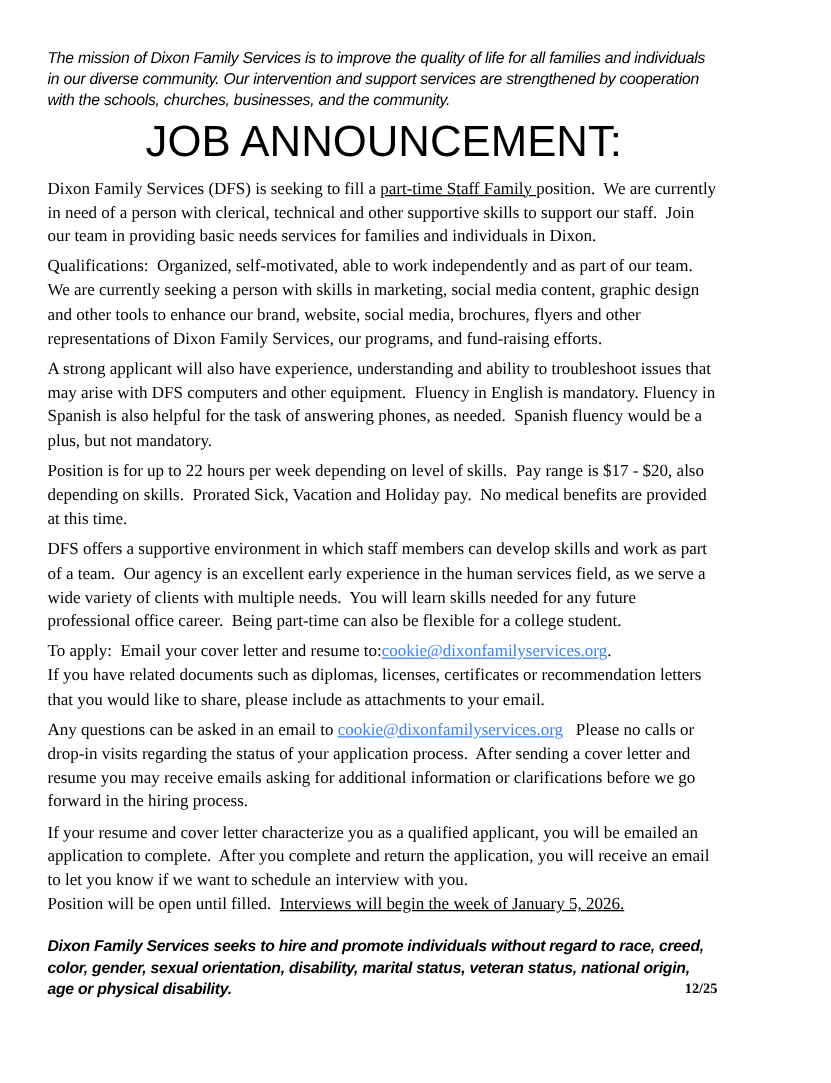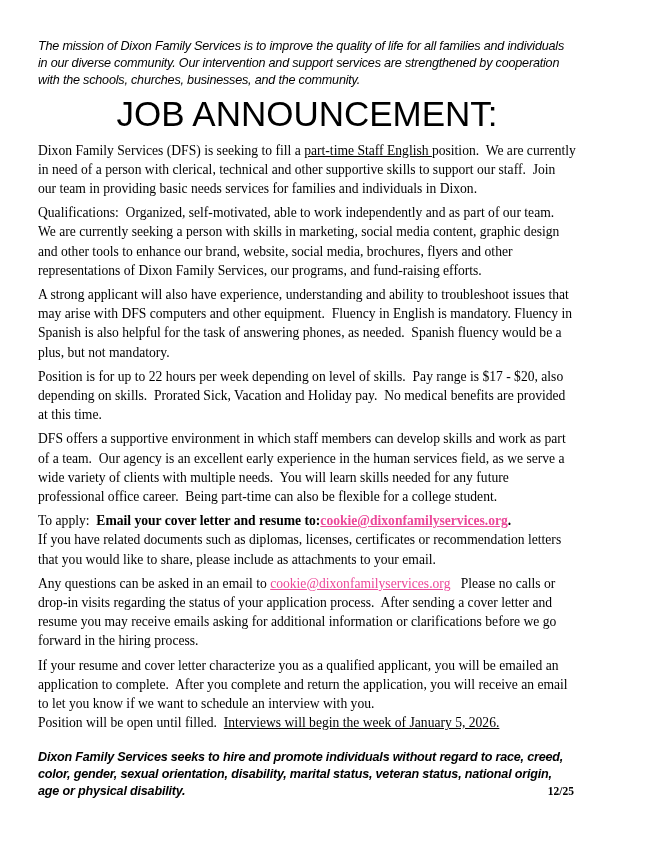--- a/index.html
+++ b/index.html
@@ -29,24 +29,24 @@
     margin: 4px 0 7px 0;
     white-space: nowrap;
   }
   .body-text p {
     font-family: "Liberation Serif", serif;
     font-size: 13.6px;
     line-height: 19.2px;
     margin: 0 0 5px 0;
     white-space: pre-wrap;
   }
-  .b { font-weight: bold; }
+  .b { font-weight: normal; }
   .u { text-decoration: underline; }
   a.link {
-    color: #ec4899;
+    color: #3b82f6;
     text-decoration: underline;
     cursor: pointer;
   }
   .eeo {
     font-family: "Liberation Sans", sans-serif;
     font-style: italic;
     font-size: 12.6px;
     line-height: 17px;
     letter-spacing: -0.2px;
     margin-top: 17px;
@@ -66,21 +66,21 @@
 </head>
 <body>
 
 <div class="page">
 
   <p class="mission">The mission of Dixon Family Services is to improve the quality of life for all families and individuals in our diverse community. Our intervention and support services are strengthened by cooperation with the schools, churches, businesses, and the community.</p>
 
   <h1 class="doc-title">JOB ANNOUNCEMENT:</h1>
 
   <div class="body-text">
-    <p><span>Dixon Family Services (DFS) is seeking to fill a </span><span class="u">part-time Staff English </span><span>position.  We are currently in need of a person with clerical, technical and other supportive skills to support our staff.  Join our team in providing basic needs services for families and individuals in Dixon.</span></p>
+    <p><span>Dixon Family Services (DFS) is seeking to fill a </span><span class="u">part-time Staff Family </span><span>position.  We are currently in need of a person with clerical, technical and other supportive skills to support our staff.  Join our team in providing basic needs services for families and individuals in Dixon.</span></p>
     <p><span>Qualifications:  Organized, self-motivated, able to work independently and as part of our team.  We are currently seeking a person with skills in marketing, social media content, graphic design and other tools to enhance our brand, website, social media, brochures, flyers and other representations of Dixon Family Services, our programs, and fund-raising efforts.</span></p>
     <p><span>A strong applicant will also have experience, understanding and ability to troubleshoot issues that may arise with DFS computers and other equipment.  Fluency in English is mandatory. Fluency in Spanish is also helpful for the task of answering phones, as needed.  Spanish fluency would be a plus, but not mandatory.</span></p>
     <p><span>Position is for up to 22 hours per week depending on level of skills.  Pay range is $17 - $20, also depending on skills.  Prorated Sick, Vacation and Holiday pay.  No medical benefits are provided at this time.</span></p>
     <p><span>DFS offers a supportive environment in which staff members can develop skills and work as part of a team.  Our agency is an excellent early experience in the human services field, as we serve a wide variety of clients with multiple needs.  You will learn skills needed for any future professional office career.  Being part-time can also be flexible for a college student.</span></p>
     <p><span>To apply:  </span><span class="b">Email your cover letter and resume to:</span><a class="link b" href="#">cookie@dixonfamilyservices.org</a><span class="b">.</span><br><span>If you have related documents such as diplomas, licenses, certificates or recommendation letters that you would like to share, please include as attachments to your email.</span></p>
     <p><span>Any questions can be asked in an email to </span><a class="link" href="#">cookie@dixonfamilyservices.org</a><span>   Please no calls or drop-in visits regarding the status of your application process.  After sending a cover letter and resume you may receive emails asking for additional information or clarifications before we go forward in the hiring process.</span></p>
     <p><span>If your resume and cover letter characterize you as a qualified applicant, you will be emailed an application to complete.  After you complete and return the application, you will receive an email to let you know if we want to schedule an interview with you.</span><br><span>Position will be open until filled.  </span><span class="u">Interviews will begin the week of January 5, 2026.</span></p>
   </div>
 
   <p class="eeo">

